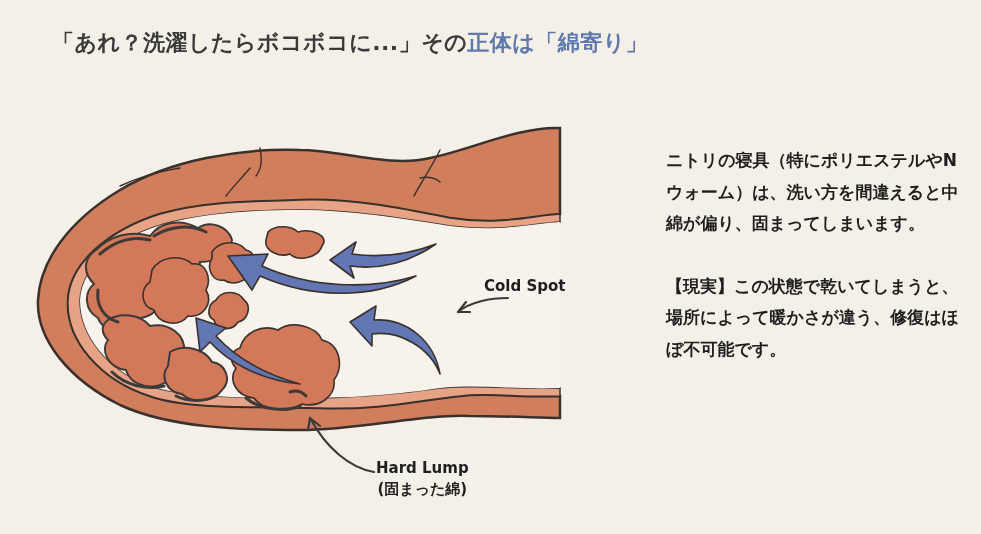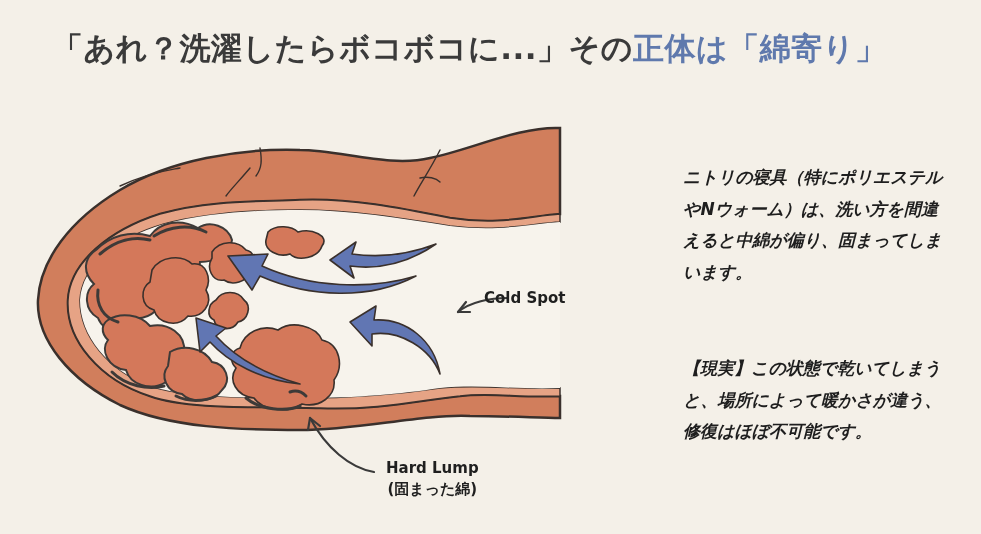--- a/index.html
+++ b/index.html
@@ -5,36 +5,36 @@
   html, body { margin: 0; padding: 0; }
   body {
     width: 981px; height: 534px; overflow: hidden;
     background: #f4f0e8;
     font-family: "DejaVu Sans", "Liberation Sans", sans-serif;
     color: #2b2b2b;
     position: relative;
   }
   .title {
     position: absolute; left: 52px; top: 28px;
-    font-size: 31px; font-weight: bold; letter-spacing: 0.5px;
+    font-size: 22px; font-weight: bold; letter-spacing: 0.5px;
     white-space: nowrap; color: #3a3a3a;
   }
   .title .accent { color: #5f79ad; }
   .illustration { position: absolute; left: 0; top: 100px; width: 600px; height: 420px; }
   .callout {
     position: absolute; font-weight: bold; font-size: 15px; line-height: 21px;
     color: #1f1f1f; text-align: center; white-space: nowrap;
   }
-  .callout-cold { left: 484px; top: 288px; }
-  .callout-lump { left: 386px; top: 458px; }
+  .callout-cold { left: 484px; top: 276px; }
+  .callout-lump { left: 376px; top: 458px; }
   .desc {
     position: absolute; left: 666px; top: 145px; width: 300px;
     font-size: 17px; font-weight: bold; line-height: 31.5px; color: #1e1e1e;
   }
-  .desc p { margin: 17px; font-style: italic; }
+  .desc p { margin: 0; }
   .desc .gap { height: 31px; }
 </style>
 </head>
 <body>
 
 <div class="title">
   <span>「あれ？洗濯したらボコボコに...」その</span><span class="accent">正体は「綿寄り」</span>
 </div>
 
 <svg class="illustration" viewBox="0 100 600 420" xmlns="http://www.w3.org/2000/svg">

